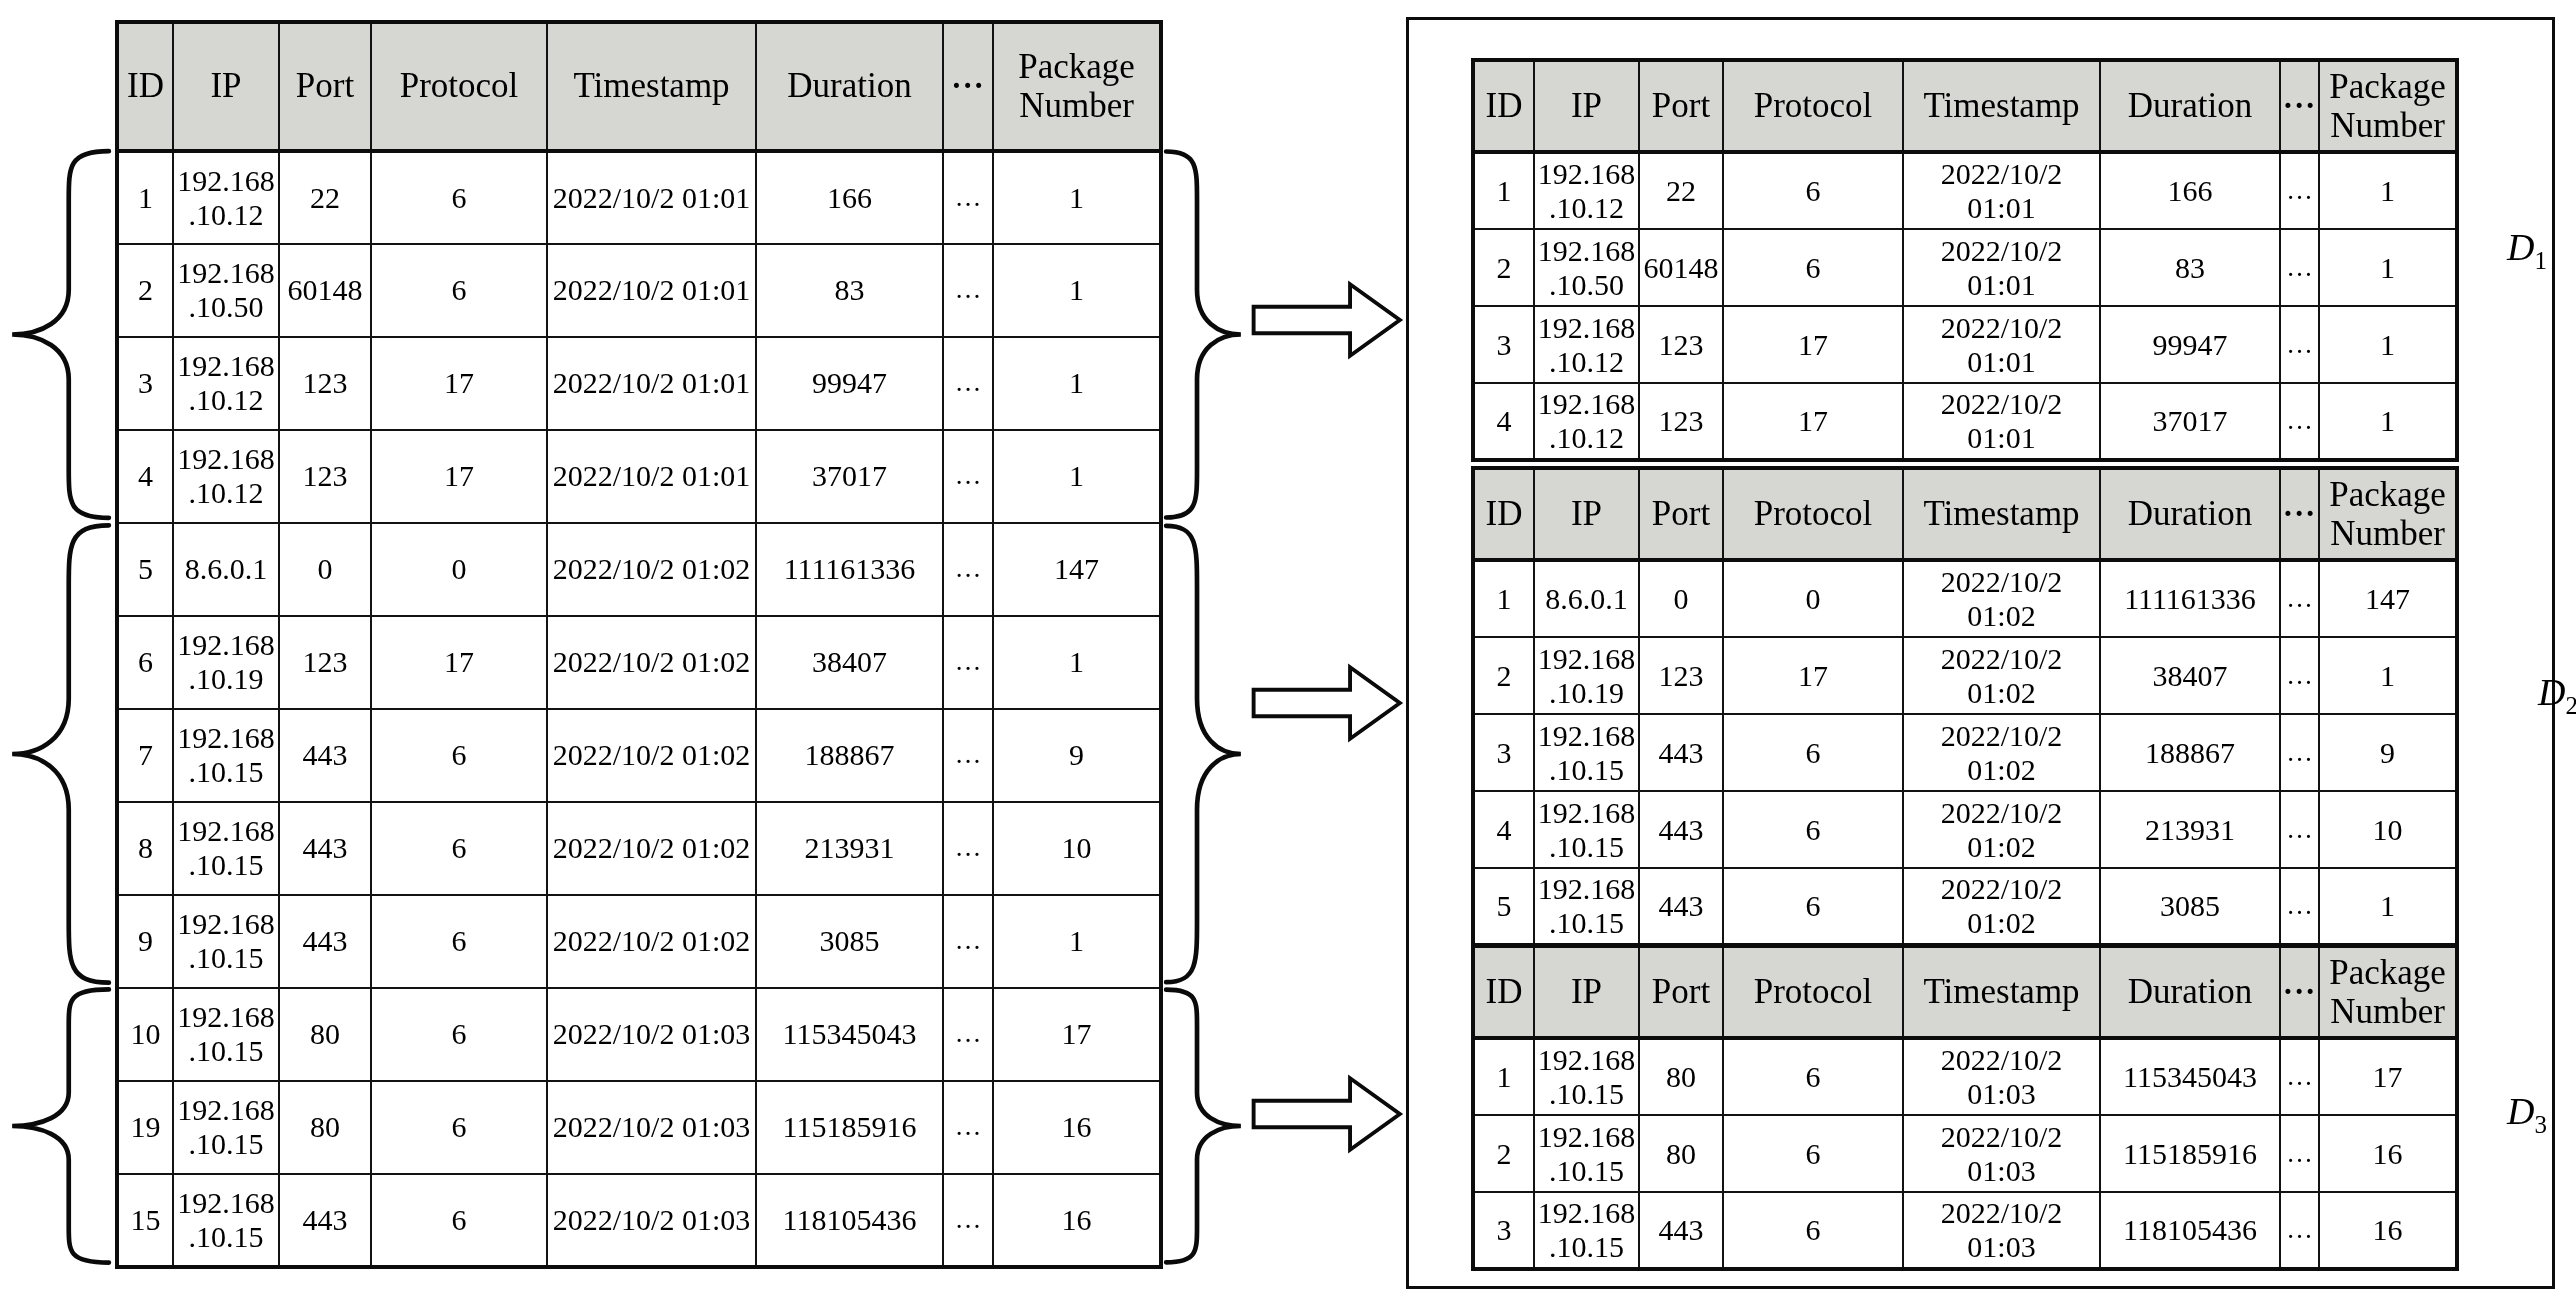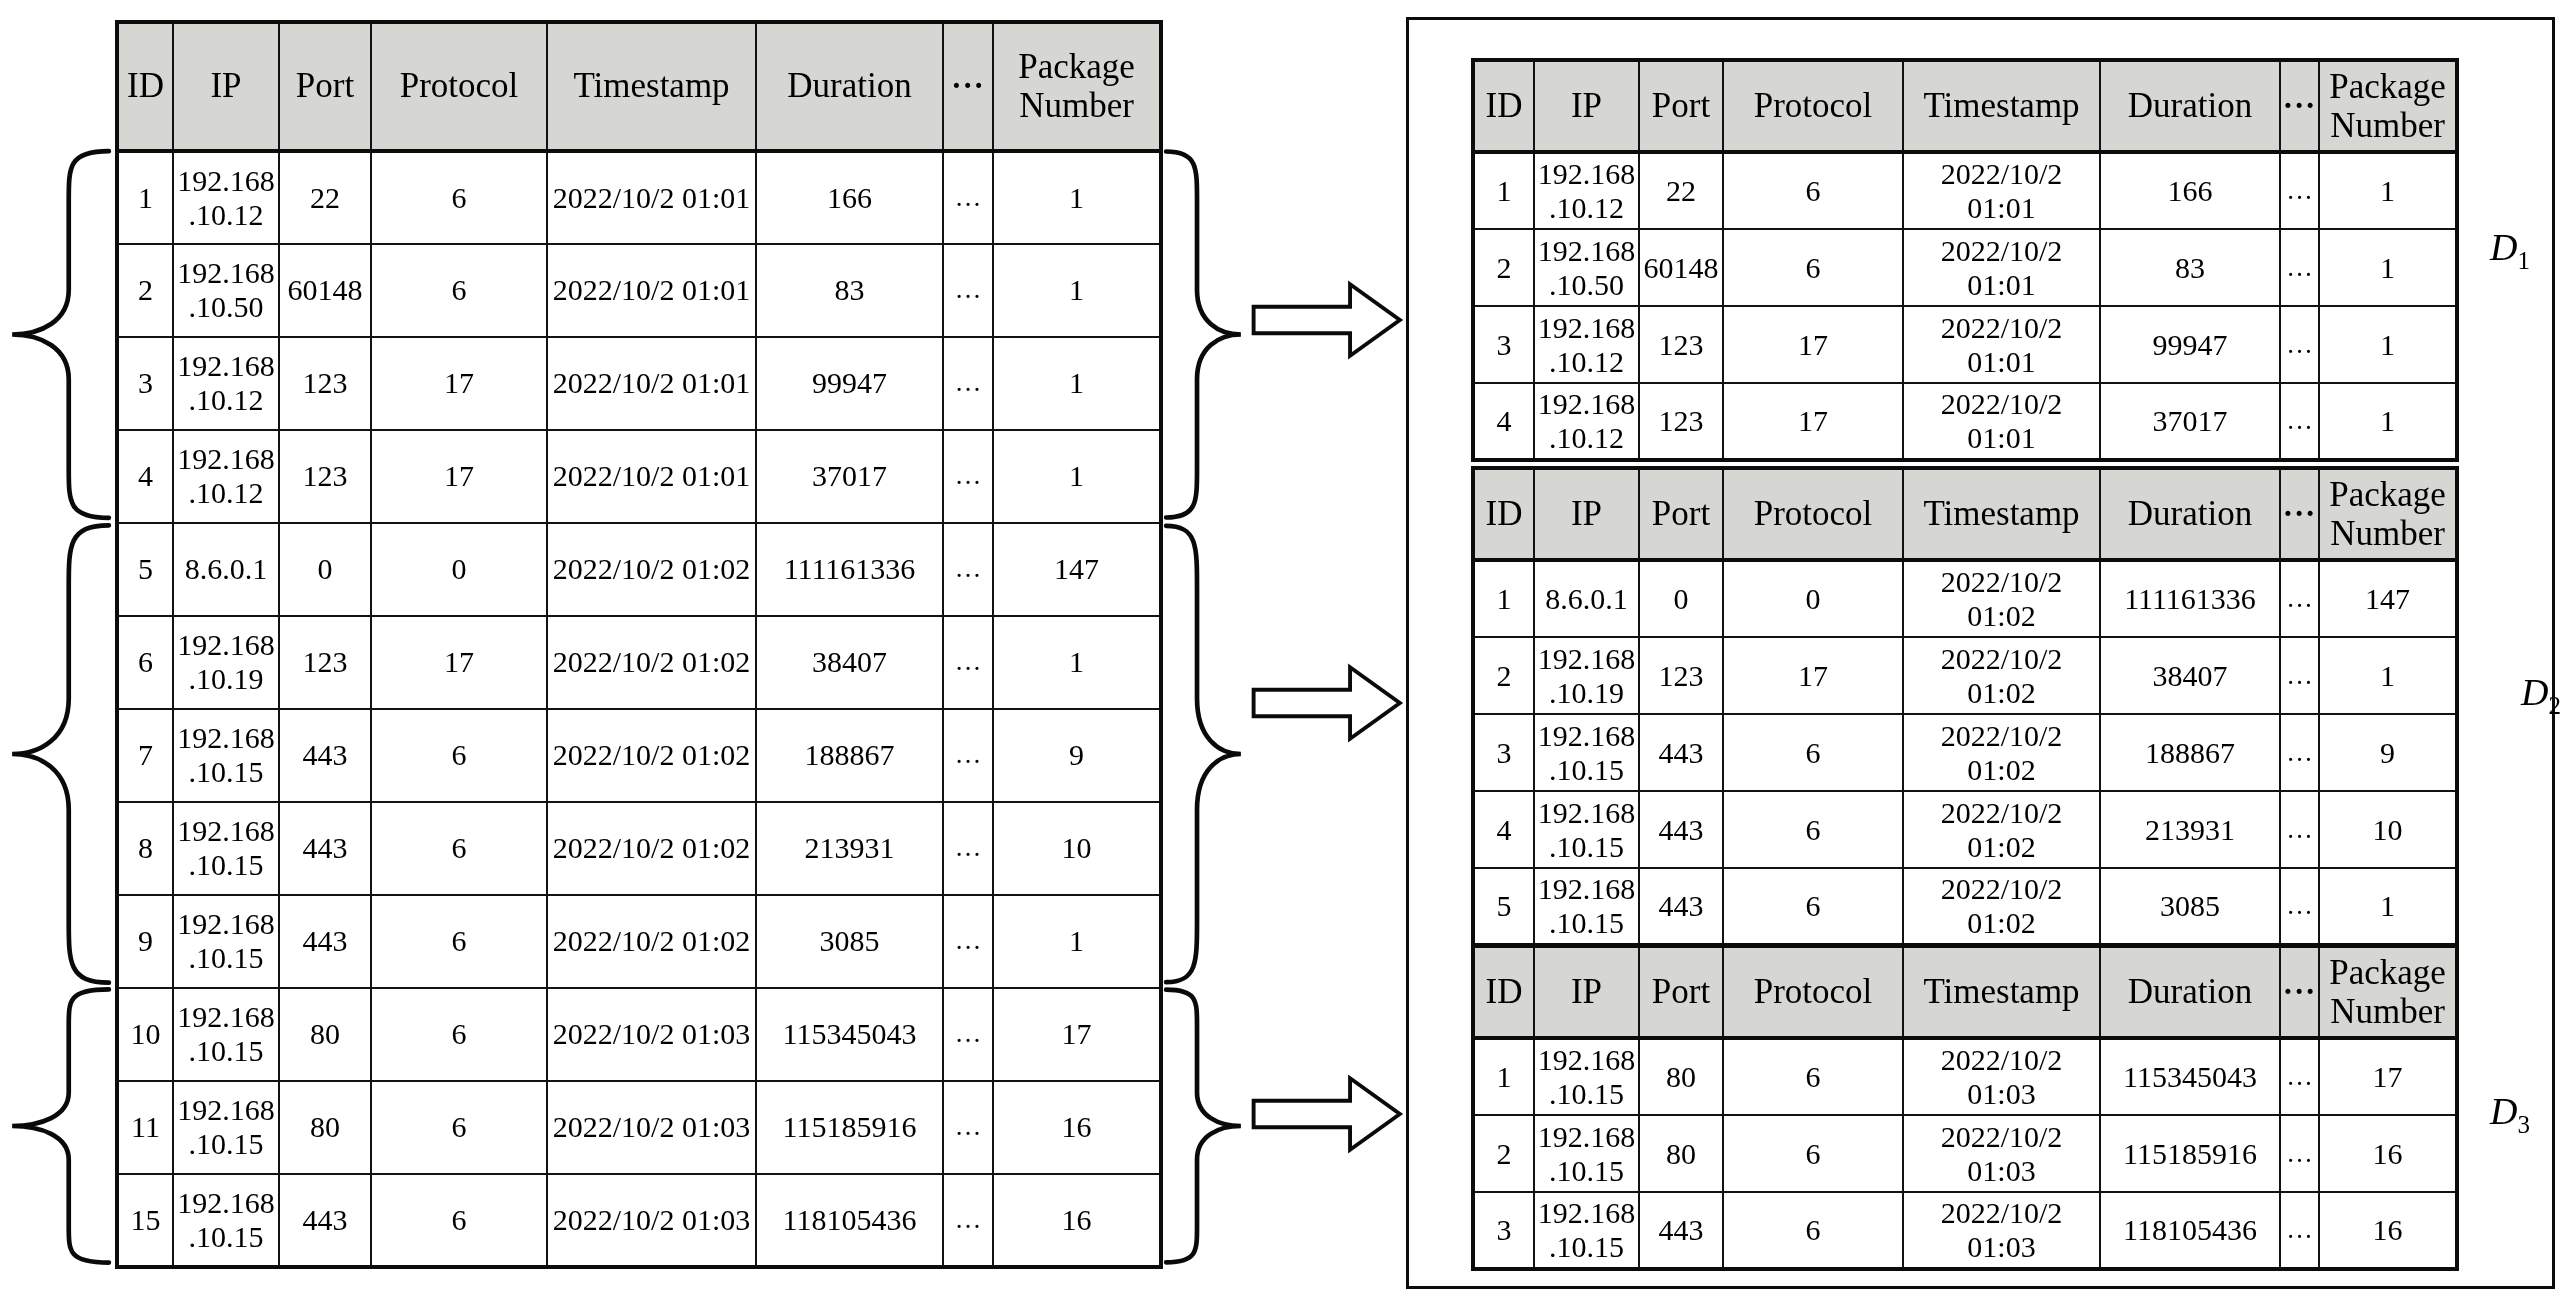--- a/index.html
+++ b/index.html
@@ -67,21 +67,21 @@
     width:1143px;height:1266px;
     border:3.9px solid #0c0c0c;
     background:#ffffff;
   }
   
   .d-label{
     position:absolute;
     left:1081px;
     width:74px;
     font-size:38px;
-    text-align:left;
+    text-align:center;
   }
   .d-label i{font-style:italic;font-weight:500;}
   .d-label sub{font-size:25px;line-height:0;}
   #d1-label{top:205px;}
   #d2-label{top:650px;margin-left:31px;}
   #d3-label{top:1069px;}
 
   .brace-svg,.arrow-svg{position:absolute;}
 </style>
 </head>
@@ -216,21 +216,21 @@
           <td class="c1">192.168
 .10.15</td>
           <td class="c2">80</td>
           <td class="c3">6</td>
           <td class="c4">2022/10/2 01:03</td>
           <td class="c5">115345043</td>
           <td class="c6">…</td>
           <td class="c7">17</td>
         </tr>
         <tr>
-          <td class="c0">11</td>
+          <td class="c0">19</td>
           <td class="c1">192.168
 .10.15</td>
           <td class="c2">80</td>
           <td class="c3">6</td>
           <td class="c4">2022/10/2 01:03</td>
           <td class="c5">115185916</td>
           <td class="c6">…</td>
           <td class="c7">16</td>
         </tr>
         <tr>

